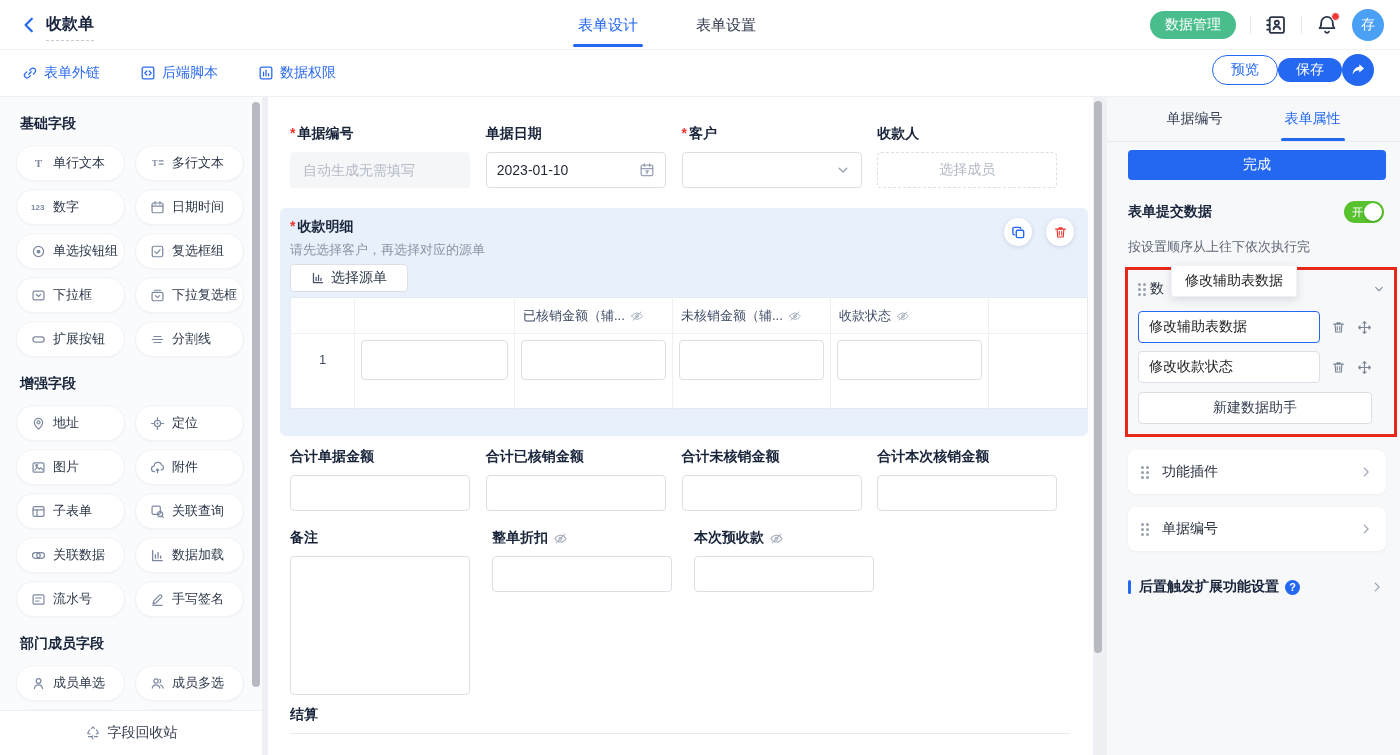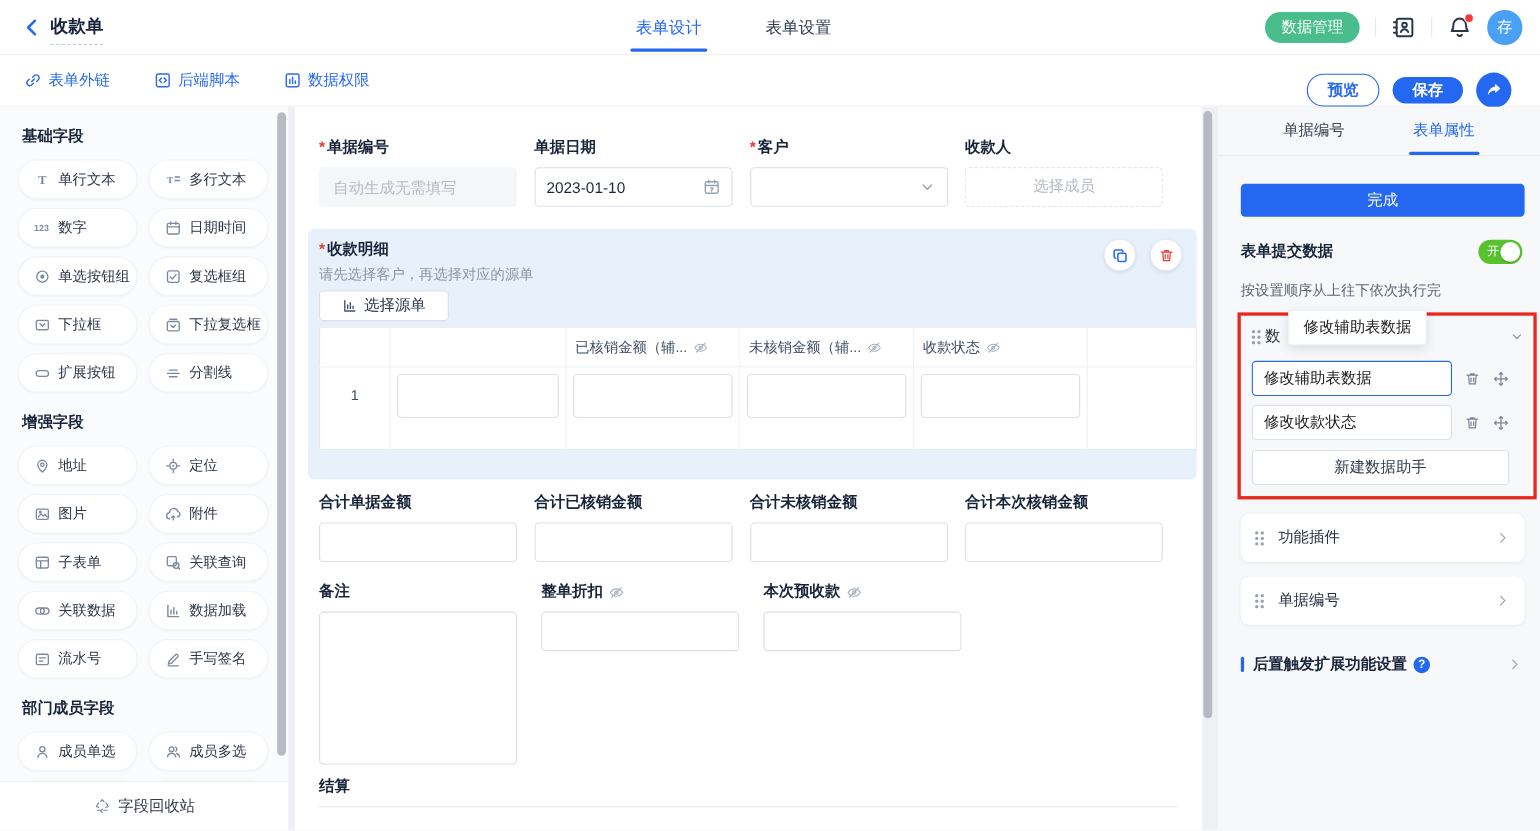--- a/index.html
+++ b/index.html
@@ -21,21 +21,21 @@
   .vdiv{width:1px;height:18px;background:#e7e8ee;}
   .hd-ic{width:22px;height:22px;color:#2b3648;position:relative;cursor:pointer;}
   .hd-ic svg{width:22px;height:22px;}
   .red-dot{position:absolute;right:-2px;top:-2px;width:7px;height:7px;border-radius:50%;background:#f23c3c;border:1px solid #fff;}
   .avatar{width:32px;height:32px;border-radius:50%;background:#4aa0f5;color:#fff;display:flex;align-items:center;justify-content:center;font-size:14px;cursor:pointer;}
   
   #toolbar{position:absolute;left:0;top:50px;width:1400px;height:47px;background:#fff;border-bottom:1px solid #eef0f3;box-sizing:border-box;display:flex;align-items:center;}
   .tool-link{display:flex;align-items:center;gap:6px;color:#2a6af2;font-size:14px;cursor:pointer;}
   .tool-link .ic{color:#2a6af2;}
   #toolbar .links{display:flex;gap:40px;margin-left:22px;}
-  .tool-right{position:absolute;right:26px;top:16px;display:flex;align-items:center;gap:12px;font-weight:bold;}
+  .tool-right{position:absolute;right:26px;top:4px;display:flex;align-items:center;}
   .btn-preview{height:30px;padding:0 18px;border-radius:16px;border:1px solid #2468f2;color:#2468f2;background:#fff;display:flex;align-items:center;font-size:14px;box-sizing:border-box;cursor:pointer;}
   .btn-save{height:24px;padding:0 18px;border-radius:16px;background:#2468f2;color:#fff;display:flex;align-items:center;font-size:14px;cursor:pointer;}
   .btn-share{width:32px;height:32px;border-radius:50%;background:#2468f2;display:flex;align-items:center;justify-content:center;cursor:pointer;}
   .btn-share svg{width:16px;height:16px;}
   
   #sidebar{position:absolute;left:0;top:97px;bottom:0;width:262px;background:#fafbfd;overflow:hidden;}
   .side-inner{padding:18px 18px 0 16px;}
   .sec-title{font-size:14px;font-weight:bold;color:#18243a;margin:0 0 12px 4px;}
   .pillgrid{display:grid;grid-template-columns:1fr 1fr;gap:8px 10px;margin-bottom:18px;}
   .pill{height:36px;background:#fff;border:1px solid #f1f3f7;border-radius:18px;display:flex;align-items:center;padding:0 0 0 14px;box-sizing:border-box;font-size:13px;color:#2b3648;box-shadow:0 1px 2px rgba(30,40,70,.04);cursor:grab;white-space:nowrap;}
@@ -83,21 +83,21 @@
   .eye{color:#a6aebd;width:15px;height:15px;}
   .settle{margin:11px 20px 0 22px;}
   .settle-line{margin-top:9px;border-top:1px solid #e8eaee;width:780px;}
   #canvas-scroll{position:absolute;left:1094px;top:101px;width:8px;height:552px;border-radius:4px;background:#b7bac1;}
   
   #panel{position:absolute;left:1107px;right:0;top:97px;bottom:0;background:#f7f8fa;}
   .p-tabs{height:44px;border-bottom:1px solid #e8eaef;display:flex;justify-content:center;gap:62px;}
   .ptab{display:flex;align-items:center;font-size:14px;color:#3a4253;position:relative;cursor:pointer;}
   .ptab.active{color:#2468f2;}
   .ptab.active:after{content:"";position:absolute;left:-4px;right:-4px;bottom:0;height:3px;background:#2468f2;border-radius:2px;}
-  .btn-done{margin:25px 14px 0 21px;height:30px;background:#2468f2;border-radius:4px;color:#fff;display:flex;align-items:center;justify-content:center;font-size:14px;cursor:pointer;}
+  .btn-done{margin:8px 14px 0 21px;height:30px;background:#2468f2;border-radius:4px;color:#fff;display:flex;align-items:center;justify-content:center;font-size:14px;cursor:pointer;}
   .submit-row{margin:21px 16px 0 21px;display:flex;align-items:center;justify-content:space-between;}
   .submit-label{font-weight:bold;font-size:14px;color:#18243a;}
   .toggle{width:40px;height:22px;border-radius:11px;background:#57c22d;position:relative;cursor:pointer;}
   .toggle .t-txt{position:absolute;left:8px;top:4px;font-size:11px;color:#fff;line-height:14px;}
   .toggle .knob{position:absolute;right:2px;top:2px;width:18px;height:18px;border-radius:50%;background:#fff;box-shadow:0 1px 2px rgba(0,0,0,.2);}
   .order-hint{margin:15px 14px 0 21px;font-size:13px;color:#5c6575;}
   .redbox{margin:11px 3px 0 18px;border:3px solid #e8271d;padding:5px 8px 10px 10px;position:relative;}
   .ass-head{display:flex;align-items:center;height:28px;position:relative;}
   .dots{width:3px;height:13px;position:relative;flex:none;margin-right:9px;}
   .dots i{position:absolute;width:3px;height:3px;border-radius:50%;background:#98a0ae;}

